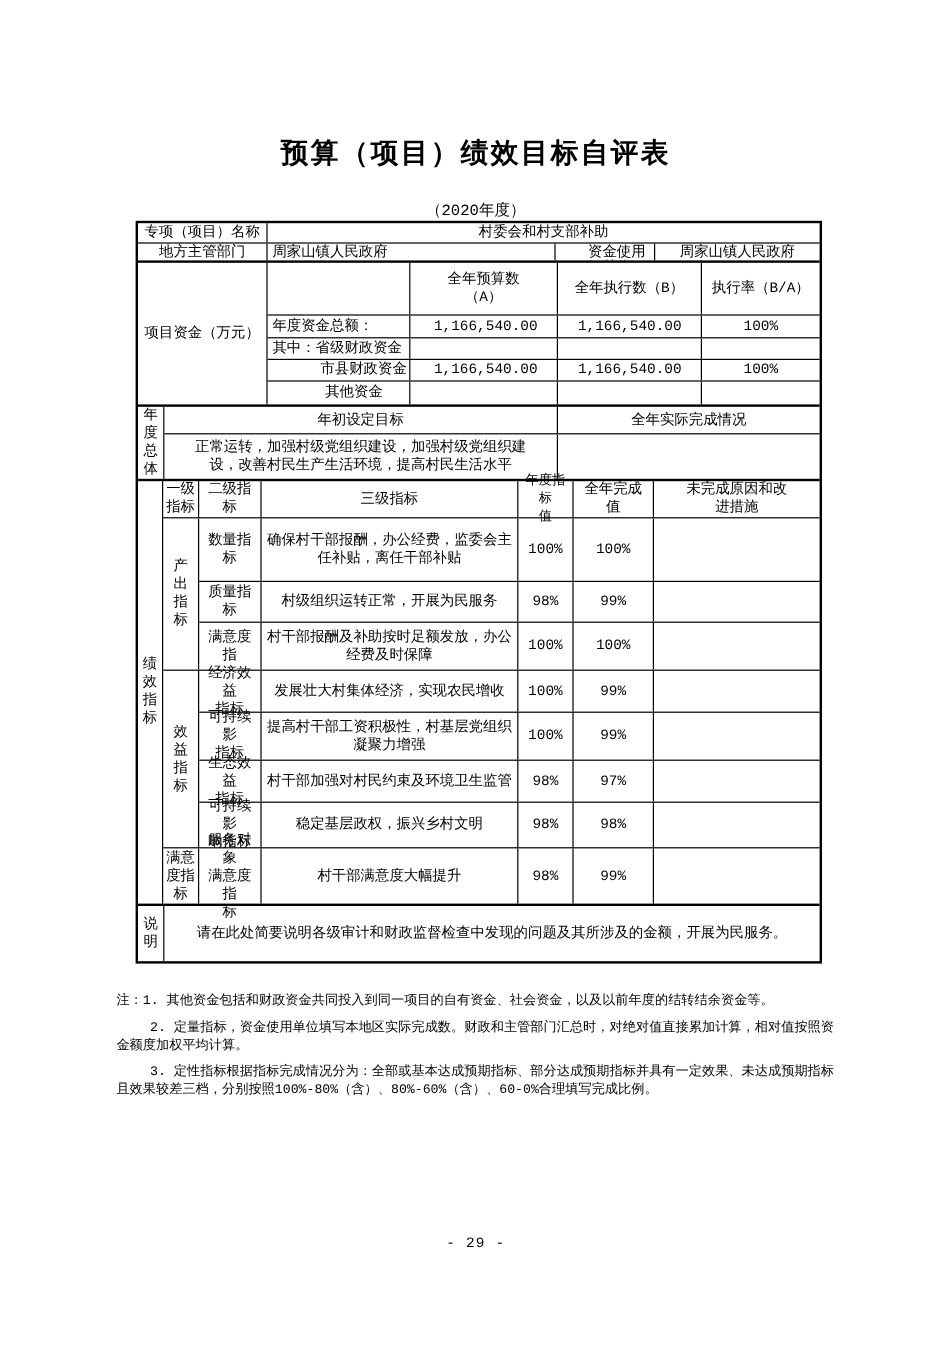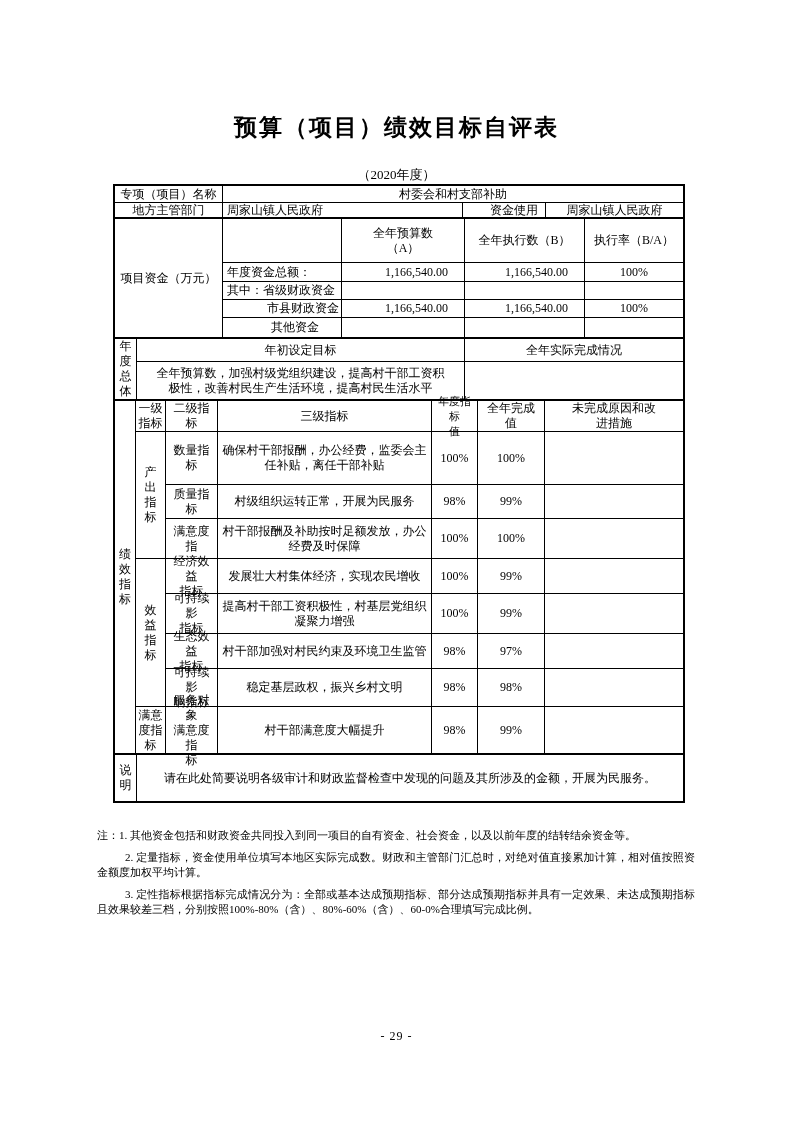--- a/index.html
+++ b/index.html
@@ -1,17 +1,17 @@
 <!DOCTYPE html>
 <html><head>
 <meta charset="utf-8">
 <style>
   html,body{margin:0;padding:0;background:#fff;}
   .page{position:relative;width:793px;height:1122px;background:#ffffff;overflow:hidden;
-        font-family:Liberation Serif, serif;color:#000;}
+        font-family:Liberation Mono, monospace;color:#000;}
   .title{position:absolute;top:112px;left:0;width:100%;text-align:center;
          font-size:23px;font-weight:bold;letter-spacing:2px;}
   .subtitle{position:absolute;top:166px;left:0;width:100%;text-align:center;font-size:13px;}
   .tbl{position:absolute;left:113px;top:184px;width:572px;box-sizing:border-box;
        border:2px solid #000;font-size:12px;line-height:15px;}
   .sect{display:flex;box-sizing:border-box;}
   .row{display:flex;box-sizing:border-box;}
   .stack{display:flex;flex-direction:column;flex:1;box-sizing:border-box;}
   .bb1{border-bottom:1px solid #000;}
   .bb2{border-bottom:2px solid #000;}
@@ -96,21 +96,21 @@
       <div class="c br" style="width:22px">年
 度
 总
 体</div>
       <div class="stack">
         <div class="row bb1" style="height:23px">
           <div class="c br" style="width:328px">年初设定目标</div>
           <div class="c fx">全年实际完成情况</div>
         </div>
         <div class="row" style="height:37px">
-          <div class="c br goal" style="width:328px">全年预算数，加强村级党组织建设，提高村干部工资积极性，改善村民生产生活环境，提高村民生活水平</div>
+          <div class="c br goal" style="width:328px">正常运转，加强村级党组织建设，加强村级党组织建设，改善村民生产生活环境，提高村民生活水平</div>
         </div>
       </div>
     </div>
 
     <div class="sect bb2">
       <div class="c br" style="width:21px">绩
 效
 指
 标</div>
       <div class="stack">

